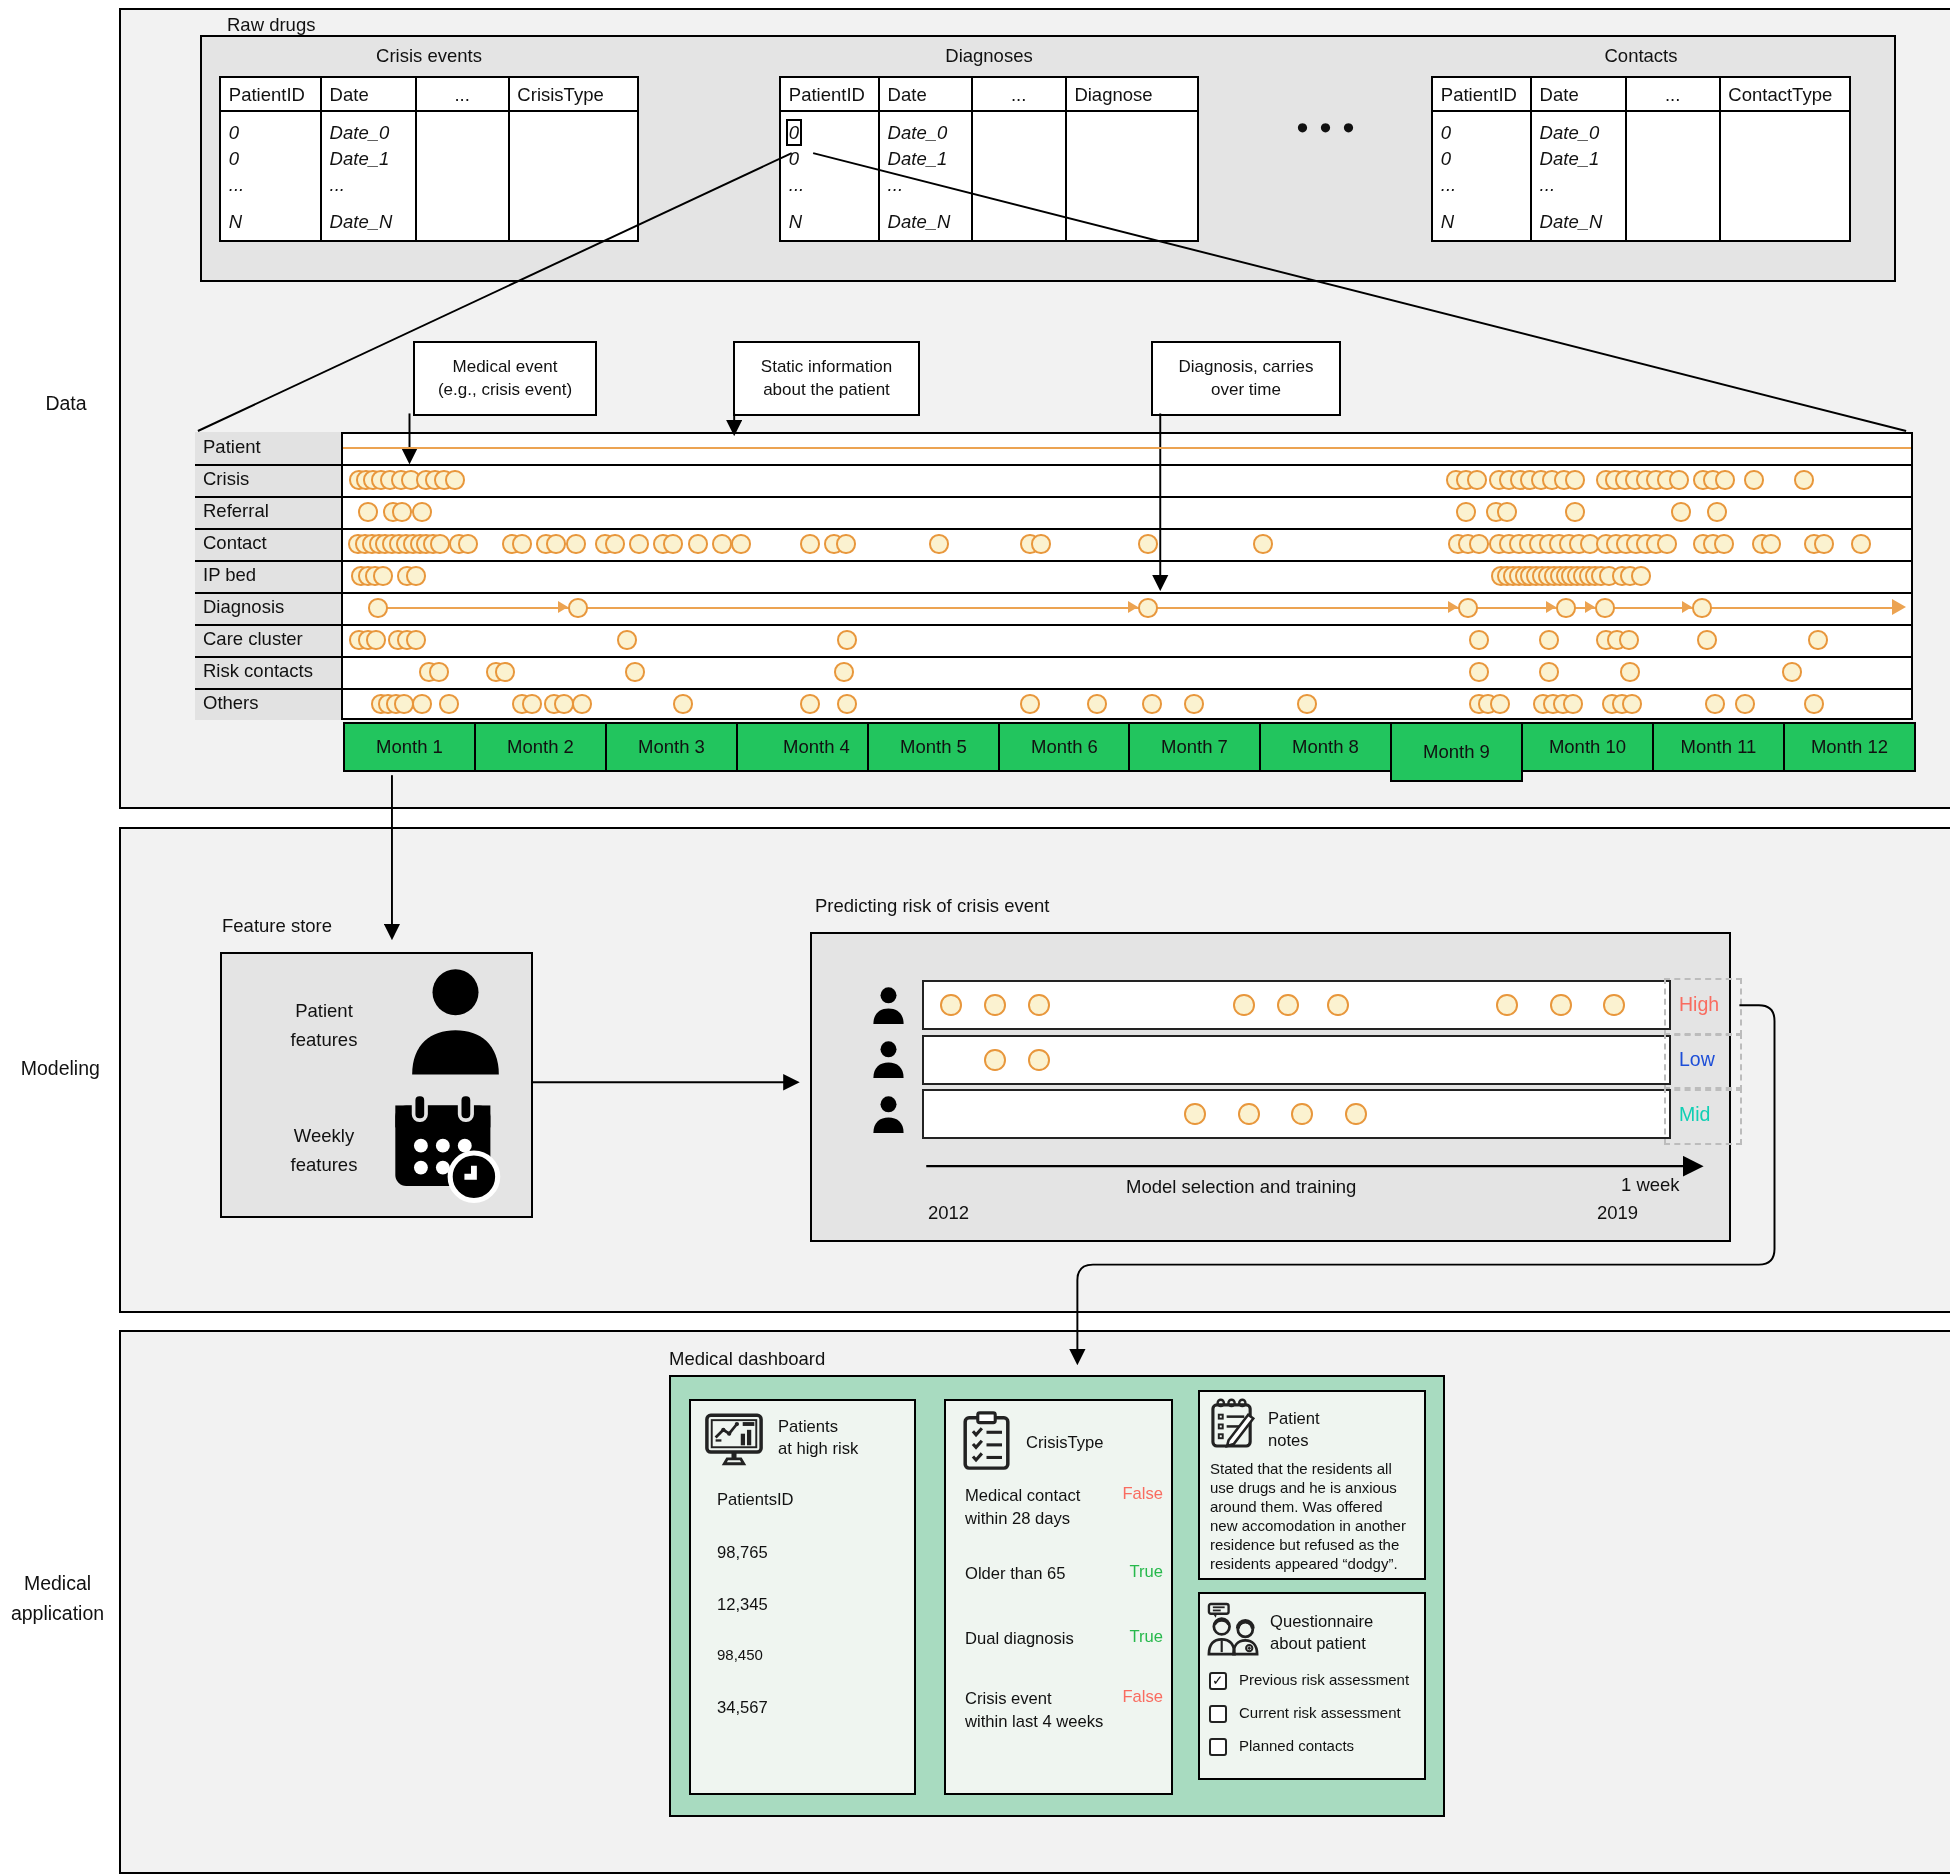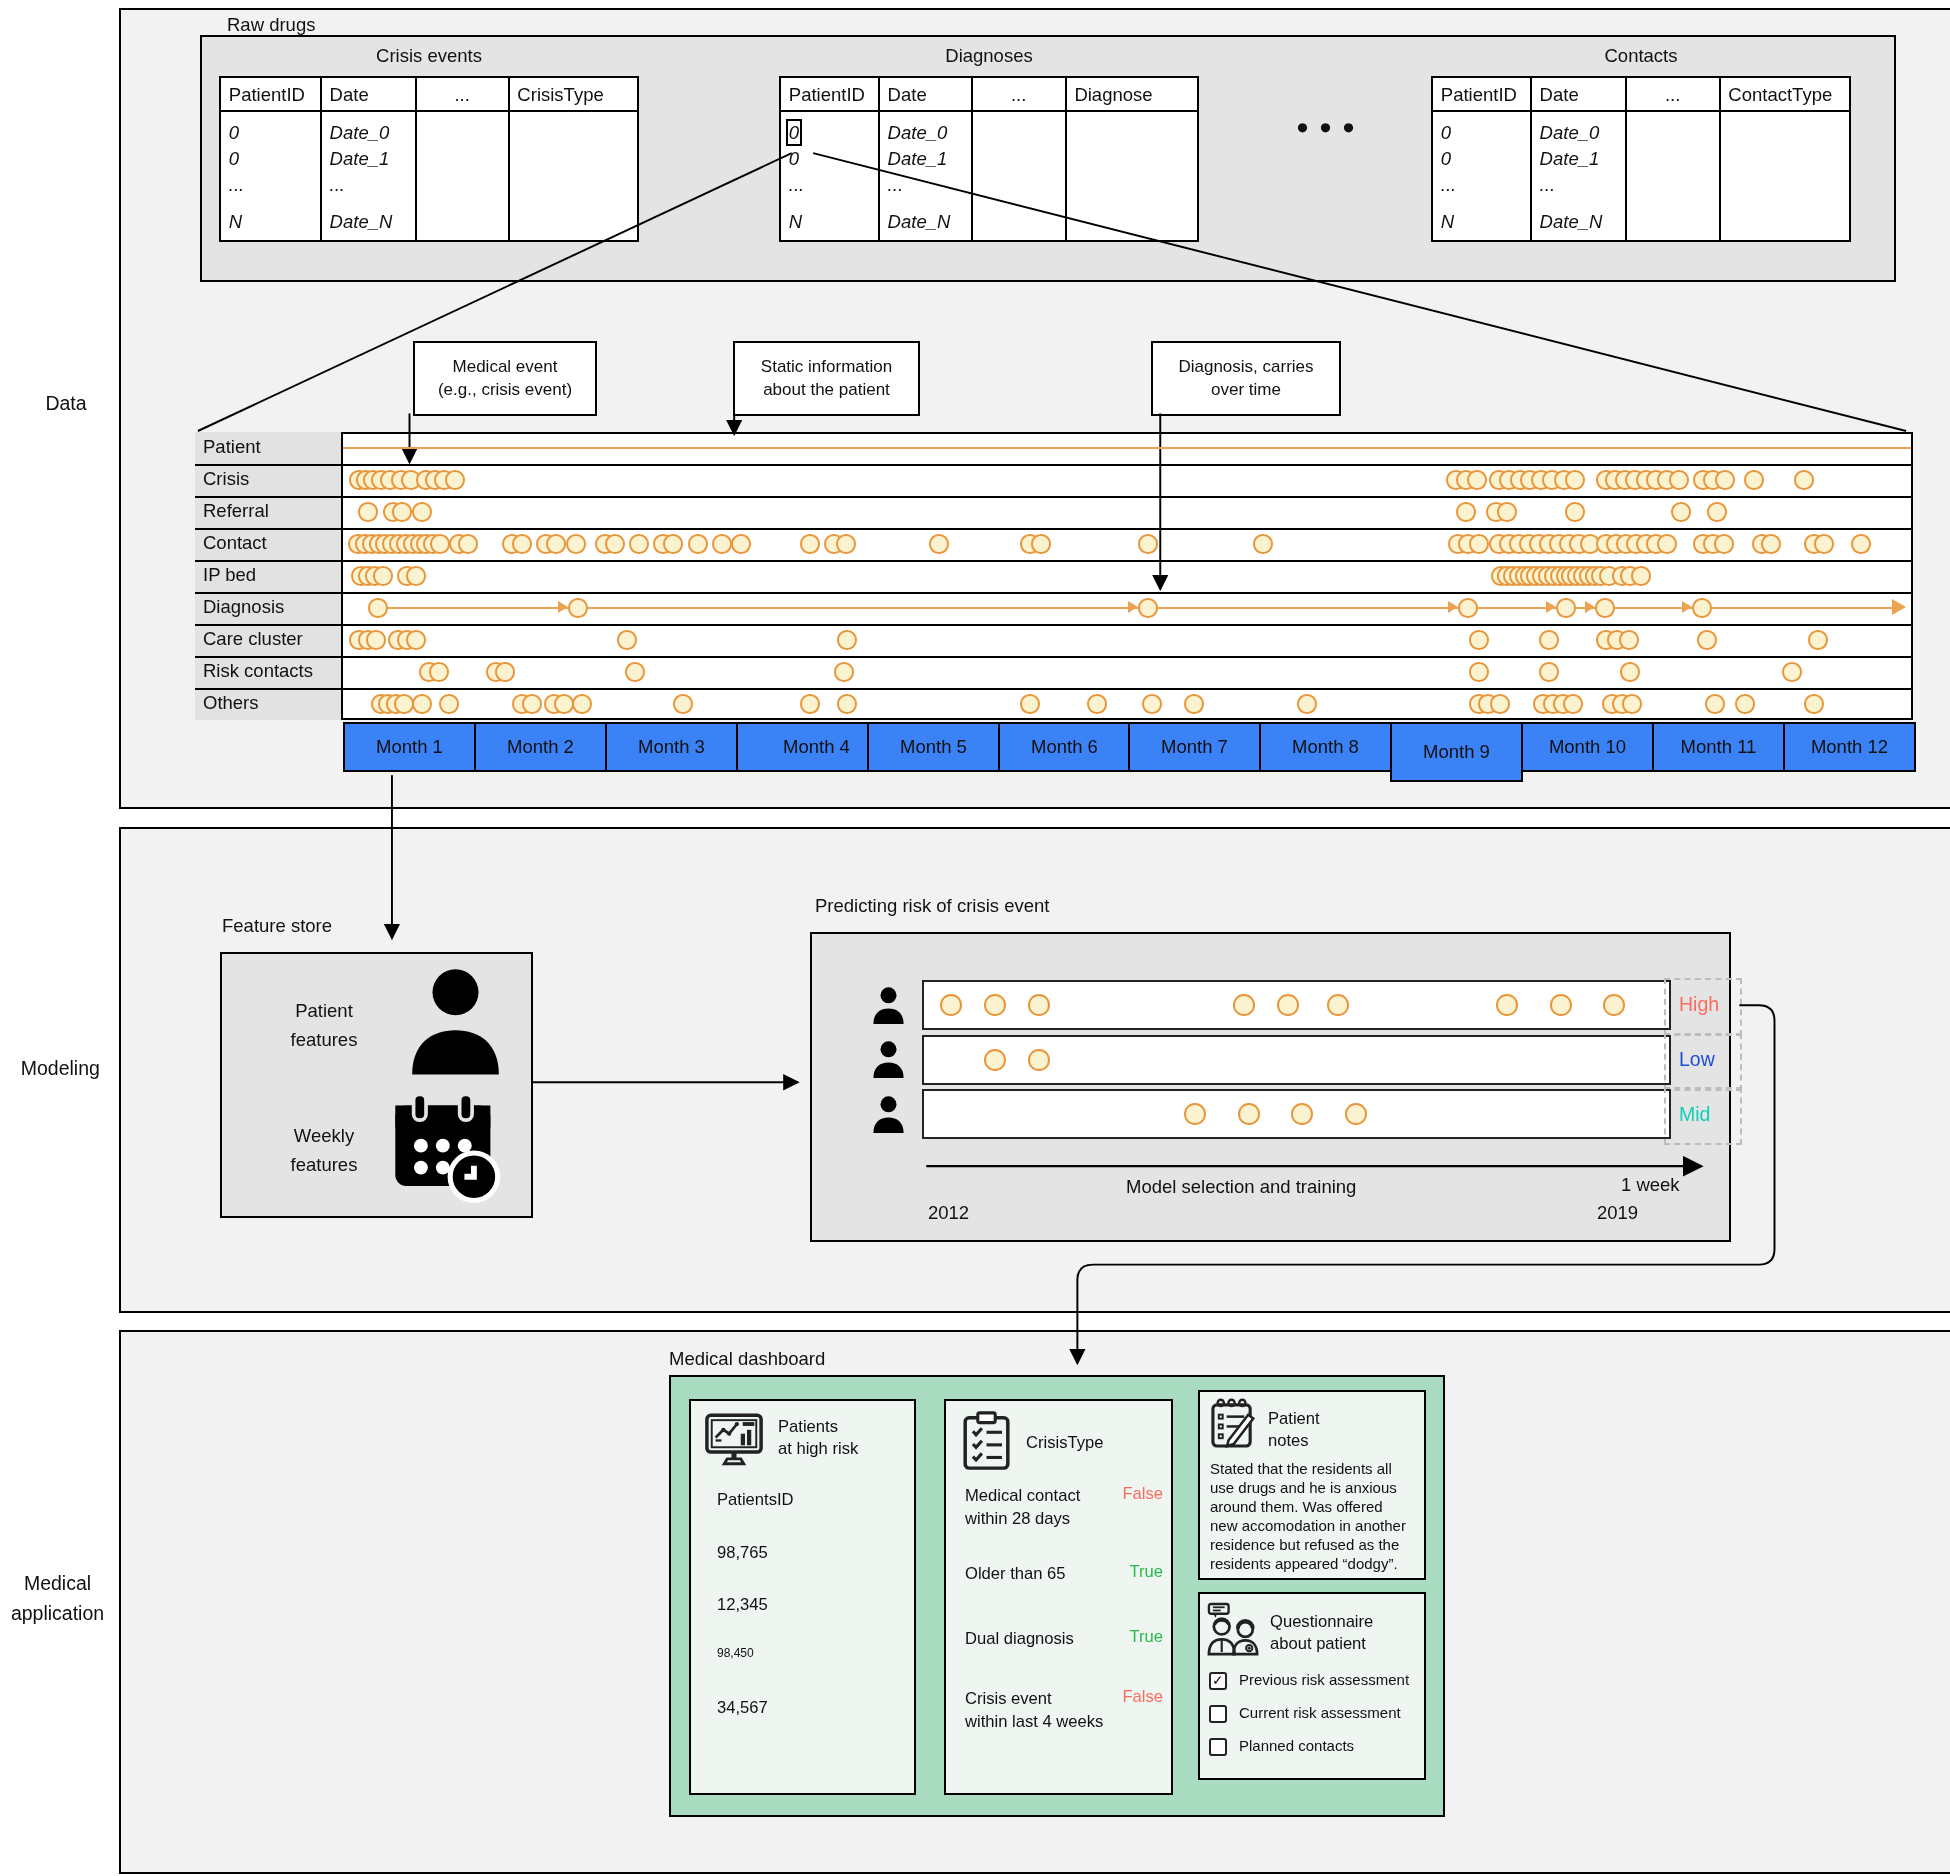--- a/index.html
+++ b/index.html
@@ -16,21 +16,21 @@
   .tbl .col:last-child{border-right:none;}
   .tbl .hd{border-bottom:2px solid #000;font-size:18.5px;padding:5.9px 7.8px;height:34px;box-sizing:border-box;white-space:nowrap;}
   .tbl .bd{font-size:18.5px;font-style:italic;padding:7.8px 7.8px 0 7.8px;line-height:26px;flex:1;}
   .tbl .bd .nrow{margin-top:11.7px;}
   .idbox{outline:2px solid #000;outline-offset:1px;}
   .annbox{position:absolute;background:#fff;border:2px solid #000;display:flex;flex-direction:column;
           justify-content:center;align-items:center;font-size:17px;line-height:1.35;text-align:center;}
   .overlay{position:absolute;left:0;top:0;pointer-events:none;}
   .tl-label{position:absolute;font-size:18.5px;left:7.8px;white-space:nowrap;}
   .circle{position:absolute;width:19.5px;height:19.5px;border-radius:50%;box-sizing:border-box;}
-  .monthcell{position:absolute;background:#3b82f6;border:2px solid #000;box-sizing:border-box;
+  .monthcell{position:absolute;background:#22c55e;border:2px solid #000;box-sizing:border-box;
              display:flex;align-items:center;justify-content:center;font-size:18.5px;}
   .riskrow{position:absolute;background:#fff;border:2px solid #222;box-sizing:border-box;}
   .risklabel{position:absolute;font-size:19.5px;}
   .bracket{position:absolute;border:2px dashed #bcbcbc;background:transparent;}
   .panel{position:absolute;background:#eff5f0;border:2.9px solid #000;box-sizing:border-box;}
   .ptitle{position:absolute;font-size:16.6px;line-height:1.35;white-space:pre-line;}
   .pretext{white-space:pre-line;}
   .chk{position:absolute;width:17.6px;height:17.6px;border:2px solid #222;border-radius:2.9px;box-sizing:border-box;
        font-size:13.7px;line-height:13.7px;text-align:center;background:#fff;}
   .ind-label{position:absolute;font-size:16.6px;line-height:1.4;white-space:pre-line;}
@@ -490,21 +490,21 @@
     <path d="M12 24 l7 0 l1.5 2.5 l-10 0 z" fill="none" stroke="#222" stroke-width="1.5"></path>
     <rect x="14.2" y="20.5" width="2.6" height="3.5" fill="#222"></rect>
     <line x1="6" y1="14.5" x2="9" y2="14.5" stroke="#222" stroke-width="1.2"></line>
   </svg>
   <div class="ptitle" style="left:778px;top:1416px;">Patients
 at high risk</div>
   <div class="abs" style="left:717px;top:1490px;font-size:16.6px;">PatientsID</div>
   <div id="patientIds">
       <div style="position: absolute; left: 717px; top: 1543px; font-size: 16.6px;">98,765</div>
       <div style="position: absolute; left: 717px; top: 1595px; font-size: 16.6px;">12,345</div>
-      <div style="position: absolute; left: 717px; top: 1646px; font-size: 12px;">98,450</div>
+      <div style="position: absolute; left: 717px; top: 1646px; font-size: 15px;">98,450</div>
       <div style="position: absolute; left: 717px; top: 1698px; font-size: 16.6px;">34,567</div>
     </div>
 
   <div class="panel" style="left:944px;top:1399px;width:229px;height:396px;"></div>
   <svg class="abs" style="left:961px;top:1410px;" width="51" height="62" viewBox="0 0 26 32">
     <rect x="2" y="4" width="22" height="26" rx="2" fill="none" stroke="#222" stroke-width="1.8"></rect>
     <rect x="8.5" y="1.5" width="9" height="5" rx="1" fill="#fff" stroke="#222" stroke-width="1.6"></rect>
     <path d="M6 11 l1.6 1.8 l3-3.4" fill="none" stroke="#222" stroke-width="1.6"></path>
       <line x1="13" y1="11.5" x2="21" y2="11.5" stroke="#222" stroke-width="1.6"></line>
     <path d="M6 17.5 l1.6 1.8 l3-3.4" fill="none" stroke="#222" stroke-width="1.6"></path>

